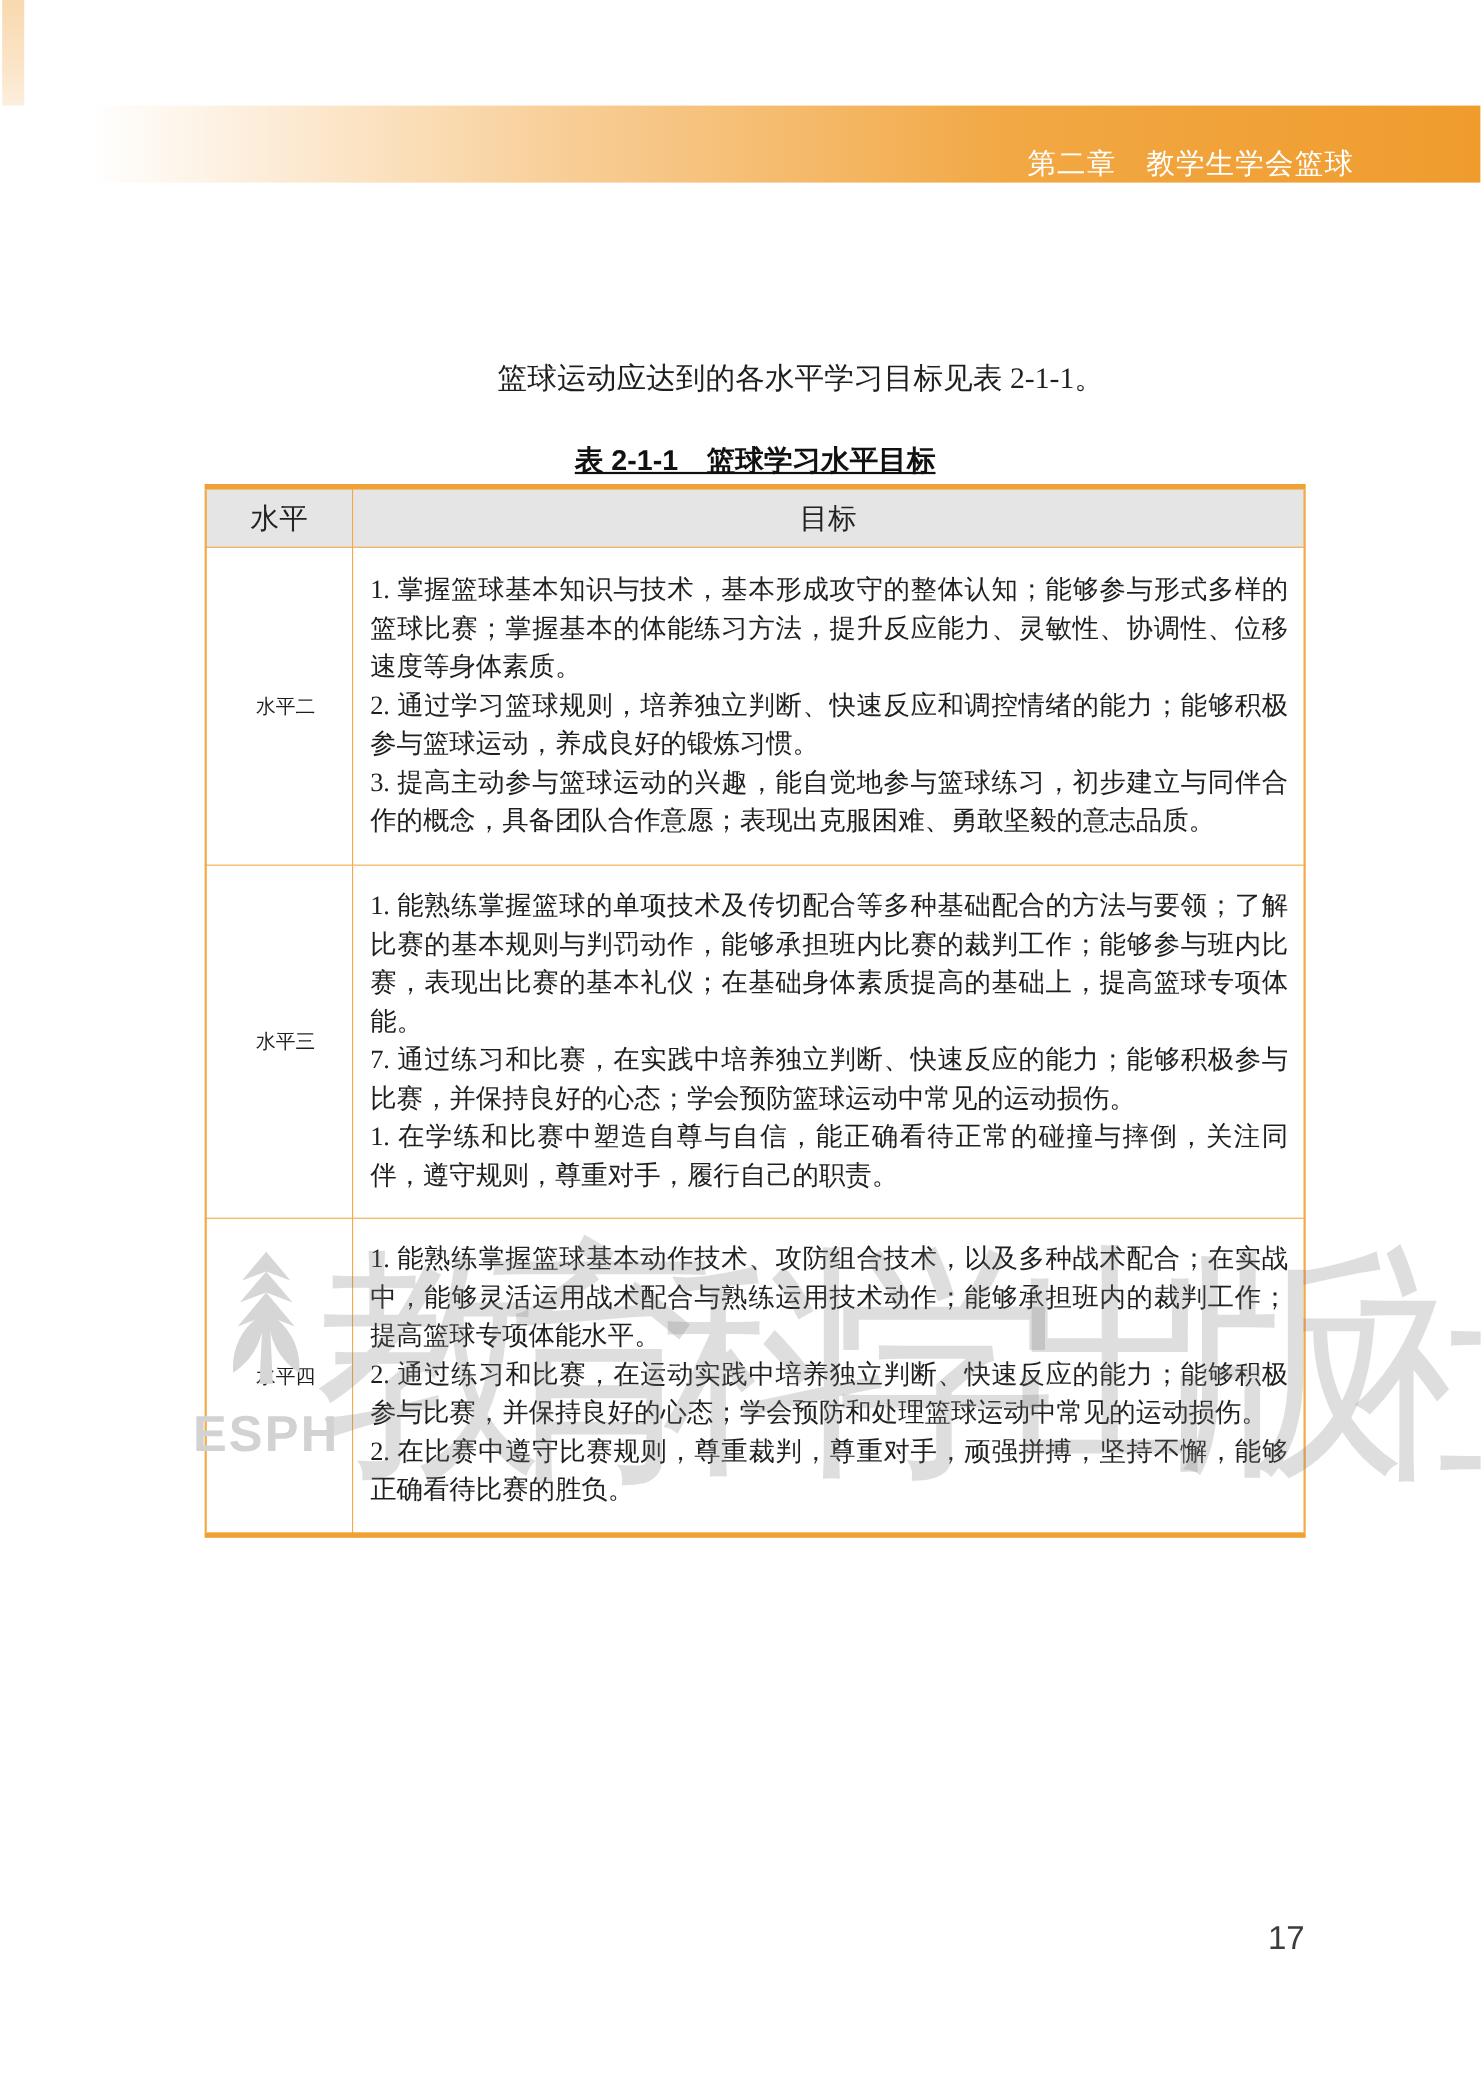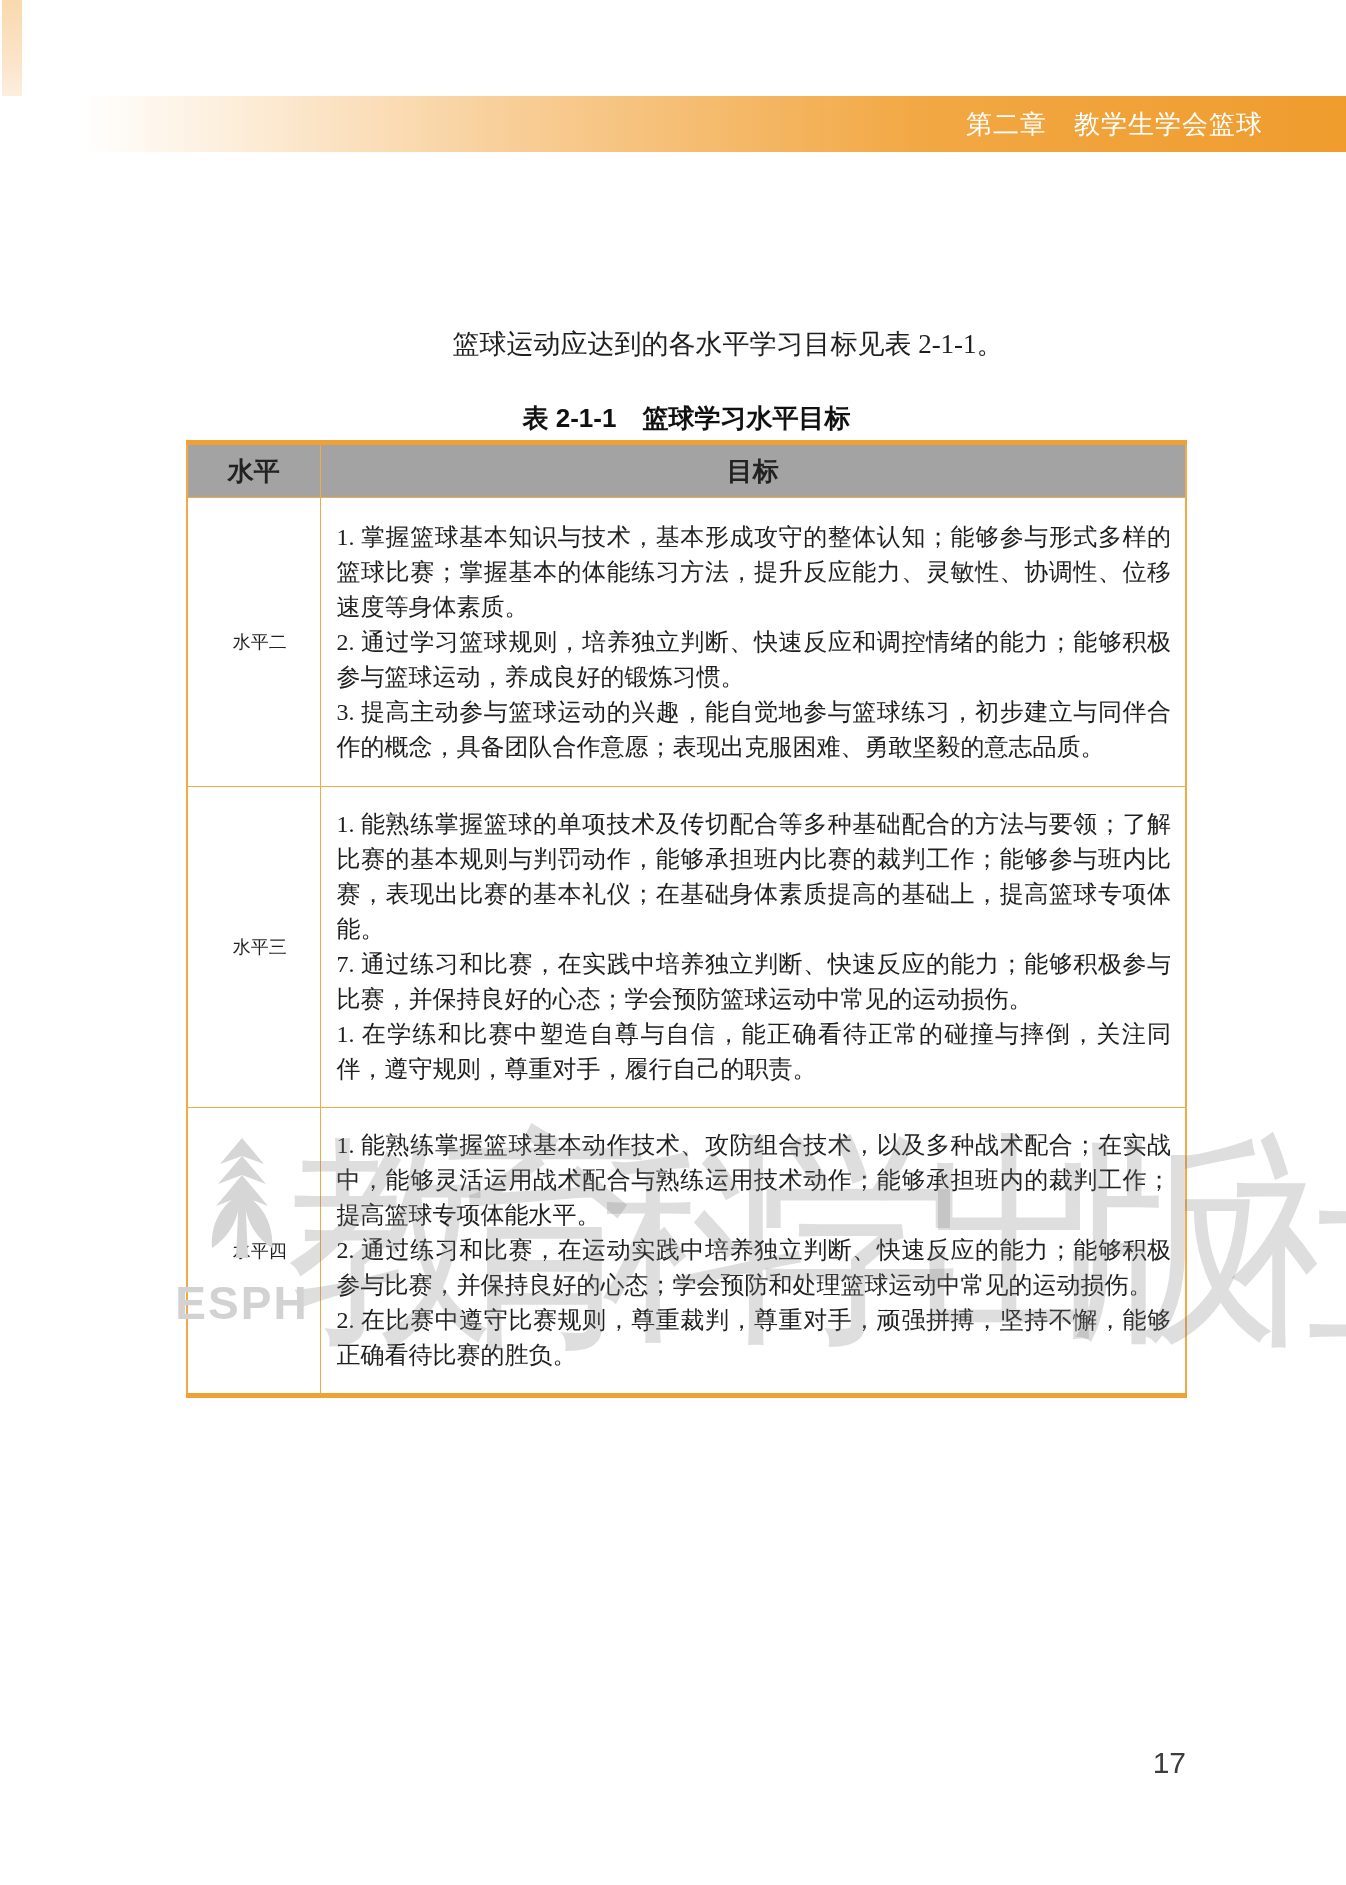--- a/index.html
+++ b/index.html
@@ -13,24 +13,24 @@
     font-family:"Liberation Serif","DejaVu Serif",serif;
     color:#1f1f1f;
   }
   
   .corner-strip{
     position:absolute;left:2px;top:0;width:20px;height:150px;
     background:linear-gradient(to bottom,#F9D9AE 0%,#FBE6CC 45%,rgba(255,255,255,0) 100%);
   }
   
   .chapter-band{
-    position:absolute;left:0;top:96px;width:1346px;height:56px;
+    position:absolute;left:0;top:96px;width:1346px;height:70px;
     background:linear-gradient(90deg,#ffffff 0%,#ffffff 6%,#F8CE97 38%,#F2A844 68%,#EF9C2D 100%);
-    display:flex;align-items:center;justify-content:flex-end;
-    box-sizing:border-box;padding-right:83px;
+    display:flex;align-items:flex-end;justify-content:flex-end;
+    box-sizing:border-box;padding-right:115px;
   }
   .chapter-band .band-text{
     font-family:"Liberation Sans","DejaVu Sans",sans-serif;
     font-size:26px;color:#ffffff;letter-spacing:1px;white-space:pre;
   }
   
   .section-title{
     position:absolute;left:240px;top:240px;
     font-family:"Liberation Sans","DejaVu Sans",sans-serif;
     font-size:36px;font-weight:bold;color:#F7A021;letter-spacing:1px;
@@ -38,39 +38,39 @@
   
   .intro{
     position:absolute;left:238px;top:324px;width:980px;
     font-size:27px;line-height:40px;color:#1f1f1f;text-align:center;
   }
   
   .table-caption{
     position:absolute;left:186px;top:401px;width:1001px;
     text-align:center;
     font-family:"Liberation Sans","DejaVu Sans",sans-serif;
-    font-size:26px;font-weight:bold;color:#111111;
+    font-size:26px;font-weight:bold;color:#111111;text-decoration:underline;
   }
   
   .goals-table{
     position:absolute;left:186px;top:440px;width:1001px;
     border-collapse:collapse;table-layout:fixed;
     border-top:5px solid #EFA134;
     border-bottom:5px solid #EFA134;
     border-left:2px solid #F2A946;
     border-right:2px solid #F2A946;
     background:#ffffff;
   }
   .goals-table th,.goals-table td{
     border:1.5px solid #F2A946;
   }
   .goals-table thead th{
-    height:50px;background:#a3a3a3;
+    height:50px;background:#e5e5e5;
     font-family:"Liberation Sans","DejaVu Sans",sans-serif;
-    font-size:26px;font-weight:bold;color:#222222;
+    font-size:26px;font-weight:normal;color:#222222;
     text-align:center;vertical-align:middle;
   }
   .col-level{width:133px;}
   td.level-cell{
     text-align:center;vertical-align:middle;
     font-size:18px;color:#1f1f1f;padding-left:13px;
   }
   td.goals-cell{
     vertical-align:middle;
     padding:20px 14px 20px 16px;

